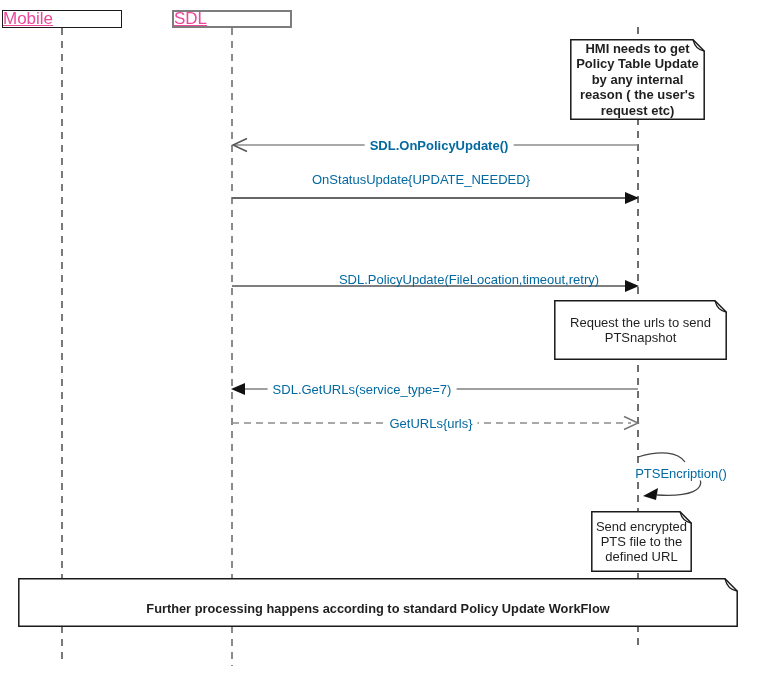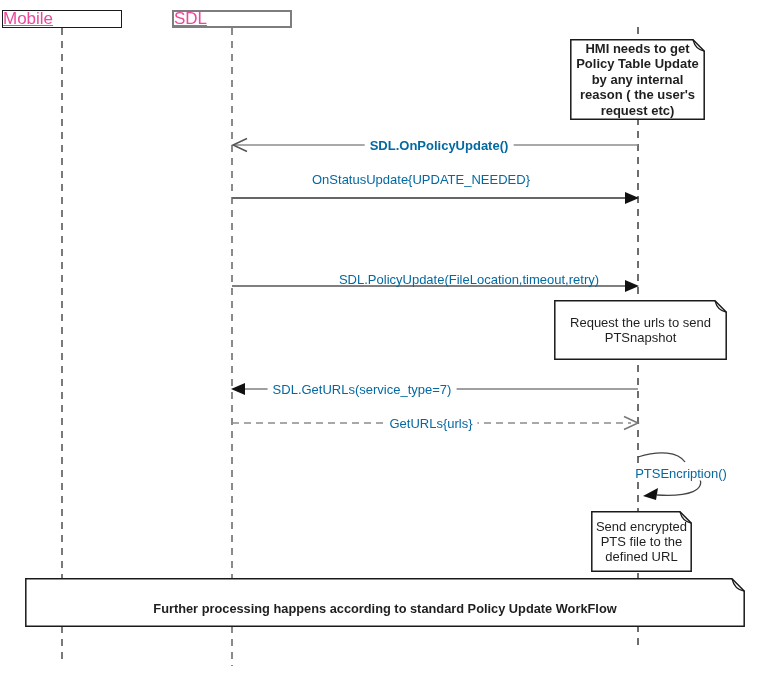--- a/index.html
+++ b/index.html
@@ -120,21 +120,21 @@
       <path d="M89,0.8 L0.8,0.8 L0.8,60.2 L100.2,60.2 L100.2,12 Z" fill="#fff" stroke="#1a1a1a" stroke-width="1.5"></path>
       <path d="M89,0.8 Q91.5,10.5 100.2,12" fill="none" stroke="#1a1a1a" stroke-width="1.3"></path>
     </svg>
     <div class="note-text">
       <span>Send encrypted</span>
       <span>PTS file to the</span>
       <span>defined URL</span>
     </div>
   </div>
 
-  <div class="note n-further" style="left:25px; top:578px; width:720px; height:61px;">
+  <div class="note n-further" style="left:18px; top:578px; width:720px; height:61px;">
     <svg width="720" height="49" viewBox="0 0 720 49">
       <path d="M707,0.8 L0.8,0.8 L0.8,48.2 L719.2,48.2 L719.2,13 Z" fill="#fff" stroke="#1a1a1a" stroke-width="1.5"></path>
       <path d="M707,0.8 Q709.5,11.5 719.2,13" fill="none" stroke="#1a1a1a" stroke-width="1.3"></path>
     </svg>
     <div class="note-text">
       <span>Further processing happens according to standard Policy Update WorkFlow</span>
     </div>
   </div>
 
   <div class="msg-label msg-inline msg-bold" style="left:439px; top:145px;">SDL.OnPolicyUpdate()</div>

